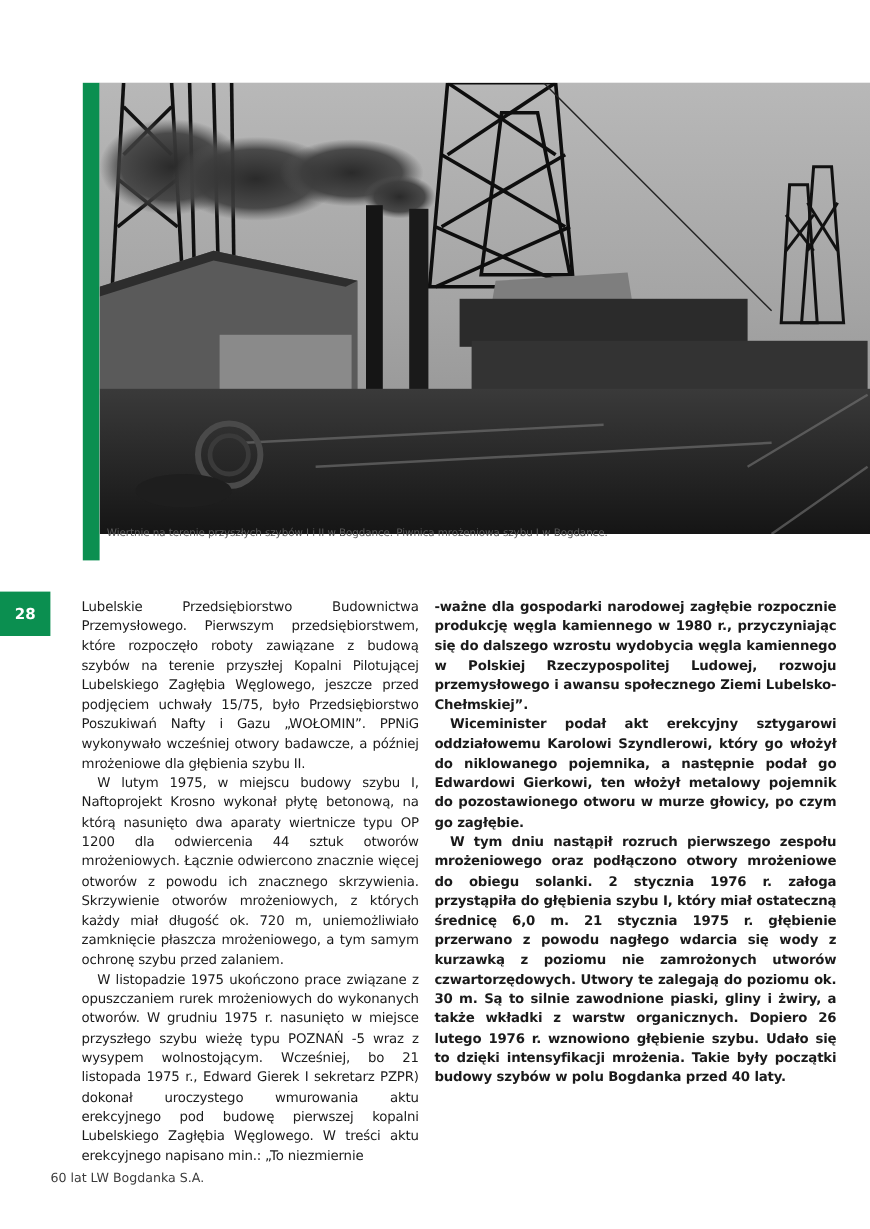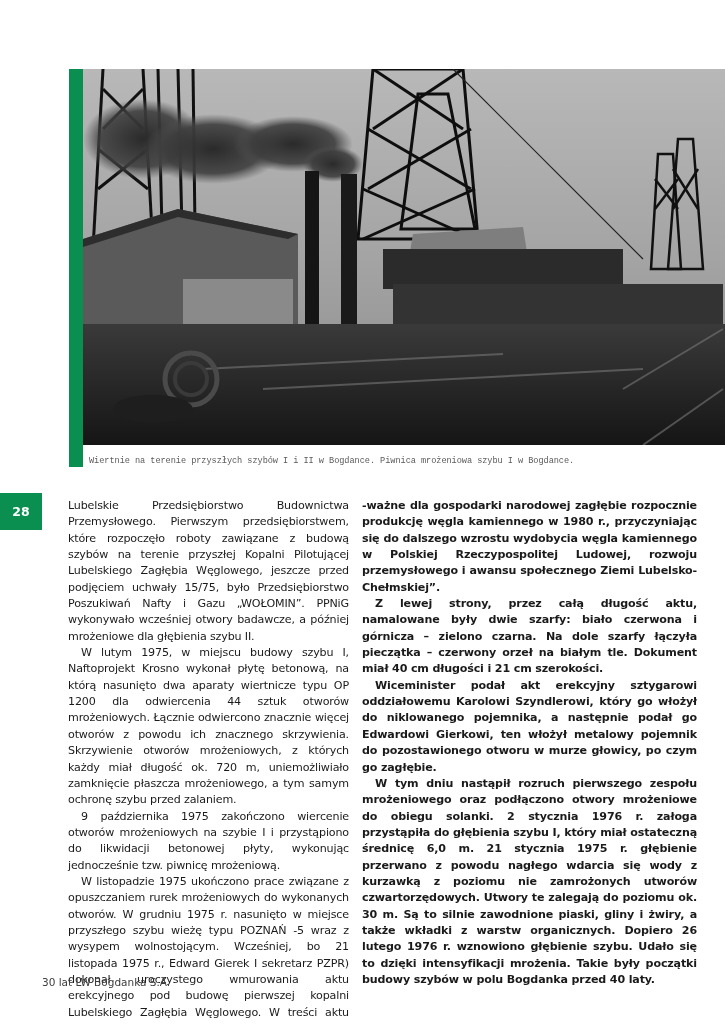--- a/index.html
+++ b/index.html
@@ -1,20 +1,20 @@
 <!DOCTYPE html>
 <html><head>
 <meta charset="utf-8">
 <style>
   html, body { margin: 0; padding: 0; background: #ffffff; }
   body { width: 725px; height: 1024px; position: relative; overflow: hidden; font-family: "DejaVu Sans", sans-serif; color: #1a1a1a; }
   .green-bar { position: absolute; left: 69px; top: 69px; width: 14px; height: 398px; background: #0b8f50; }
   .photo { position: absolute; left: 83px; top: 69px; width: 642px; height: 376px; overflow: hidden; background: #9a9a9a; }
   .photo svg { display: block; }
-  .caption { position: absolute; left: 89px; top: 456px; font-size: 8.6px; color: #5a5a5a; white-space: nowrap; letter-spacing: -0.05px; font-family: Liberation Mono, monospace; }
+  .caption { position: absolute; left: 89px; top: 440px; font-size: 8.6px; color: #5a5a5a; white-space: nowrap; letter-spacing: -0.05px; }
   .page-num-box { position: absolute; left: 0; top: 493px; width: 42px; height: 37px; background: #0b8f50; color: #ffffff; font-weight: bold; font-size: 12.5px; display: flex; align-items: center; justify-content: center; }
   .col { position: absolute; top: 498px; font-size: 11.1px; line-height: 16.35px; text-align: justify; hyphens: manual; color: #1a1a1a; letter-spacing: -0.15px; }
   .col-left { left: 68px; width: 281px; }
   .col-right { left: 362px; width: 335px; font-weight: bold; }
   .col p { margin: 0; }
   .col p.indent { text-indent: 13px; }
   .footer { position: absolute; left: 42px; top: 976px; font-size: 10.5px; color: #3c3c3c; }
 </style>
 </head>
 <body>
@@ -105,24 +105,22 @@
 
 <div class="caption">Wiertnie na terenie przyszłych szybów I i II w Bogdance. Piwnica mrożeniowa szybu I w Bogdance.</div>
 
 <div class="page-num-box">
   <span>28</span>
 </div>
 
 <div class="col col-left">
   <p>Lubelskie Przedsiębiorstwo Budownictwa Przemysłowego. Pierwszym przedsiębiorstwem, które rozpoczęło roboty zawiązane z budową szybów na terenie przyszłej Kopalni Pilotującej Lubelskiego Zagłębia Węglowego, jeszcze przed podjęciem uchwały 15/75, było Przedsiębiorstwo Poszukiwań Nafty i Gazu „WOŁOMIN”. PPNiG wykonywało wcześniej otwory badawcze, a później mrożeniowe dla głębienia szybu II.</p>
   <p class="indent">W lutym 1975, w miejscu budowy szybu I, Naftoprojekt Krosno wykonał płytę betonową, na którą nasunięto dwa aparaty wiertnicze typu OP 1200 dla odwiercenia 44 sztuk otworów mrożeniowych. Łącznie odwiercono znacznie więcej otworów z powodu ich znacznego skrzywienia. Skrzywienie otworów mrożeniowych, z których każdy miał długość ok. 720 m, uniemożliwiało zamknięcie płaszcza mrożeniowego, a tym samym ochronę szybu przed zalaniem.</p>
-  <p class="indent">9 października 1975 zakończono wiercenie otworów mrożeniowych na szybie I i przystąpiono do likwidacji betonowej płyty, wykonując jednocześnie tzw. piwnicę mrożeniową.</p>
   <p class="indent">W listopadzie 1975 ukończono prace związane z opuszczaniem rurek mrożeniowych do wykonanych otworów. W grudniu 1975 r. nasunięto w miejsce przyszłego szybu wieżę typu POZNAŃ -5 wraz z wysypem wolnostojącym. Wcześniej, bo 21 listopada 1975 r., Edward Gierek I sekretarz PZPR) dokonał uroczystego wmurowania aktu erekcyjnego pod budowę pierwszej kopalni Lubelskiego Zagłębia Węglowego. W treści aktu erekcyjnego napisano min.: „To niezmiernie</p>
 </div>
 
 <div class="col col-right">
   <p>-ważne dla gospodarki narodowej zagłębie rozpocznie produkcję węgla kamiennego w 1980 r., przyczyniając się do dalszego wzrostu wydobycia węgla kamiennego w Polskiej Rzeczypospolitej Ludowej, rozwoju przemysłowego i awansu społecznego Ziemi Lubelsko-Chełmskiej”.</p>
-  <p class="indent">Z lewej strony, przez całą długość aktu, namalowane były dwie szarfy: biało czerwona i górnicza – zielono czarna. Na dole szarfy łączyła pieczątka – czerwony orzeł na białym tle. Dokument miał 40 cm długości i 21 cm szerokości.</p>
   <p class="indent">Wiceminister podał akt erekcyjny sztygarowi oddziałowemu Karolowi Szyndlerowi, który go włożył do niklowanego pojemnika, a następnie podał go Edwardowi Gierkowi, ten włożył metalowy pojemnik do pozostawionego otworu w murze głowicy, po czym go zagłębie.</p>
   <p class="indent">W tym dniu nastąpił rozruch pierwszego zespołu mrożeniowego oraz podłączono otwory mrożeniowe do obiegu solanki. 2 stycznia 1976 r. załoga przystąpiła do głębienia szybu I, który miał ostateczną średnicę 6,0 m. 21 stycznia 1975 r. głębienie przerwano z powodu nagłego wdarcia się wody z kurzawką z poziomu nie zamrożonych utworów czwartorzędowych. Utwory te zalegają do poziomu ok. 30 m. Są to silnie zawodnione piaski, gliny i żwiry, a także wkładki z warstw organicznych. Dopiero 26 lutego 1976 r. wznowiono głębienie szybu. Udało się to dzięki intensyfikacji mrożenia. Takie były początki budowy szybów w polu Bogdanka przed 40 laty.</p>
 </div>
 
-<div class="footer">30 lat LW Bogdanka S.A.</div>
+<div class="footer">60 lat LW Bogdanka S.A.</div>
 
 </body></html>

